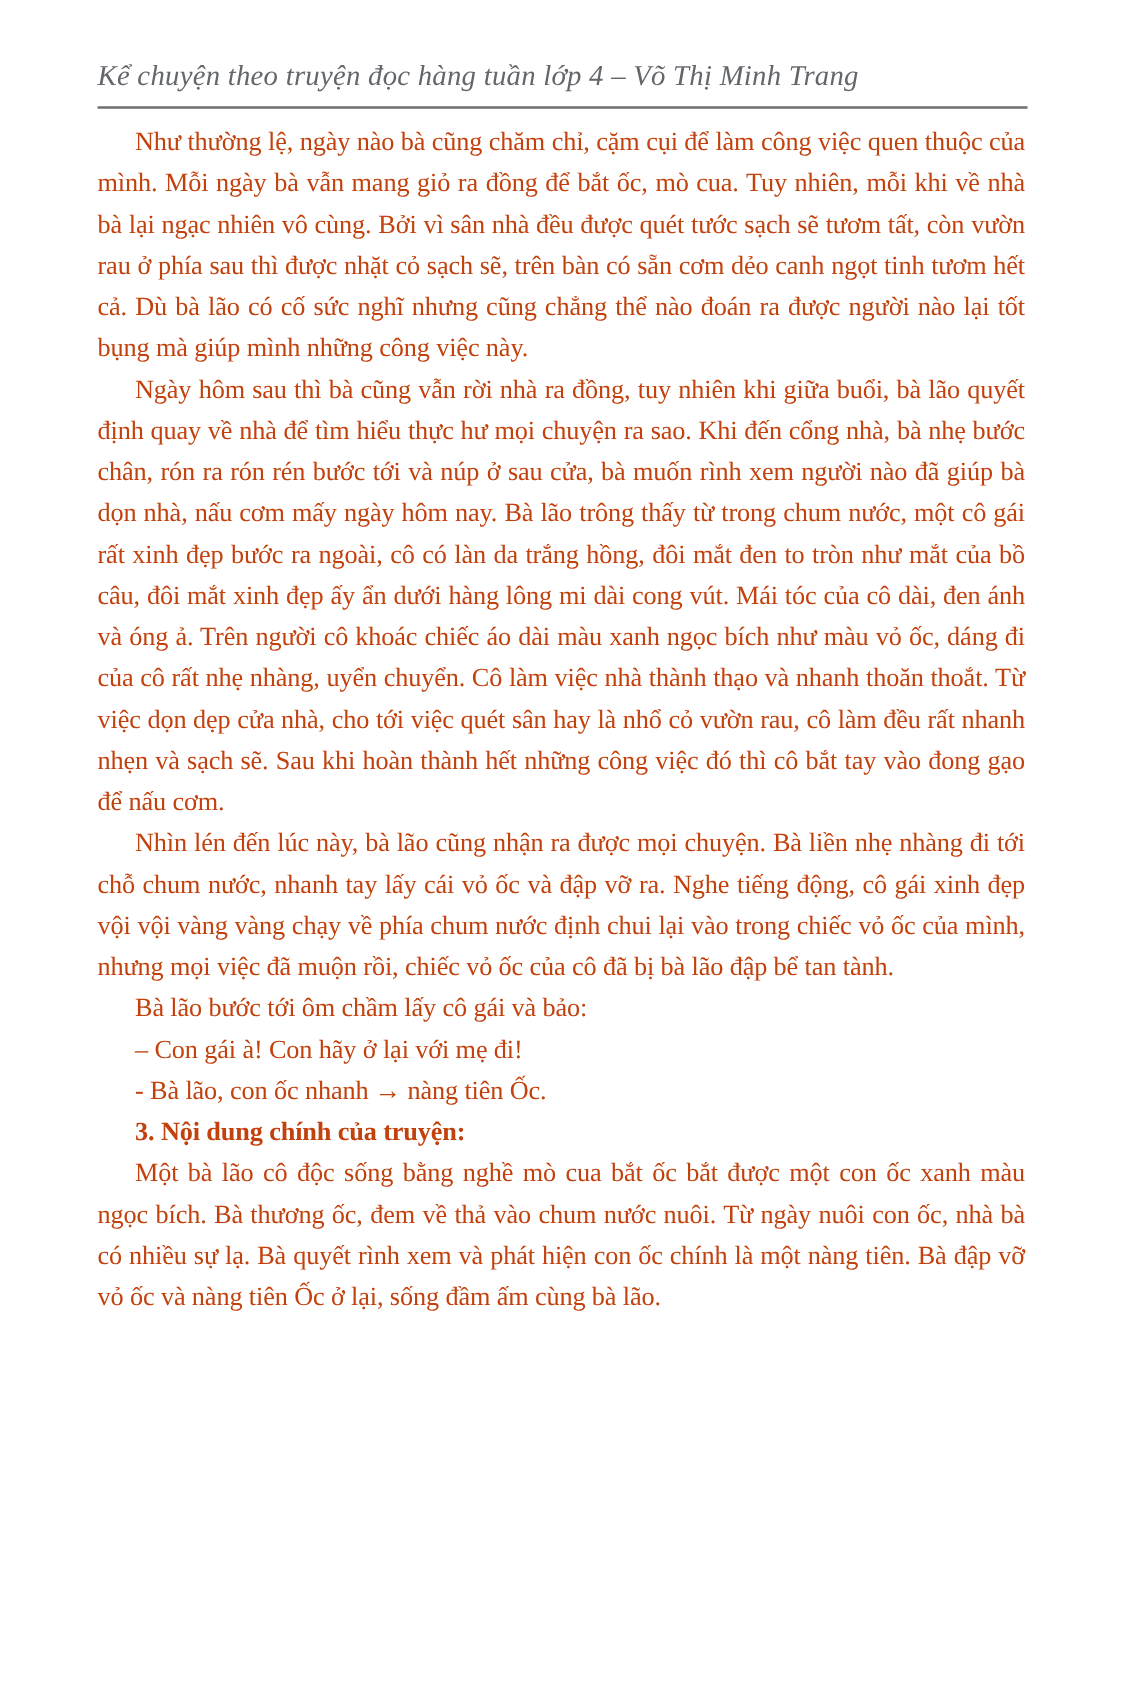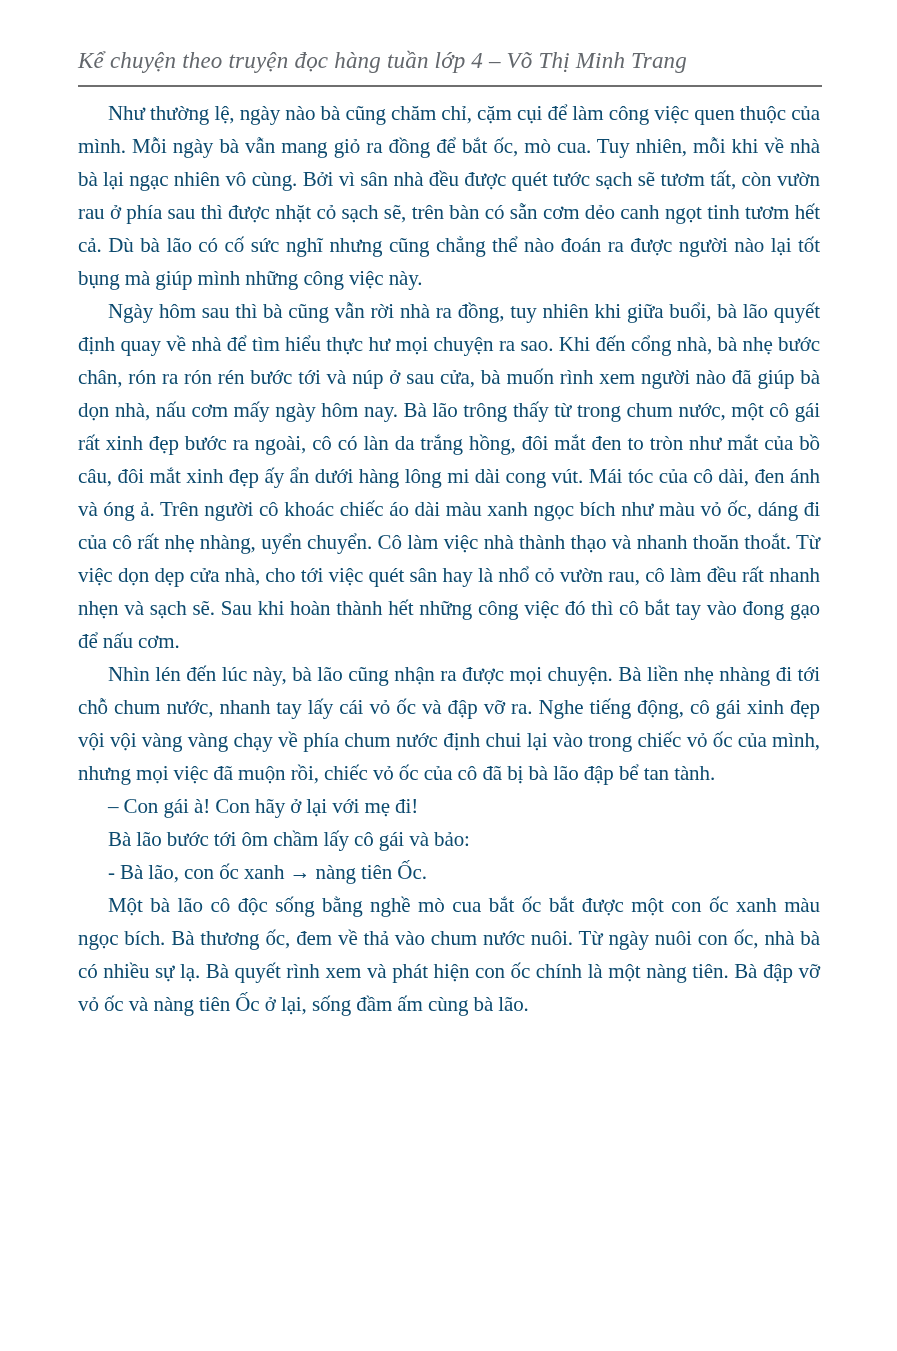--- a/index.html
+++ b/index.html
@@ -38,21 +38,21 @@
     border-top: 2px solid #6f6f6f;
     margin: 0;
   }
   .body-text {
     position: absolute;
     left: 78px;
     right: 77px;
     top: 97px;
     font-size: 21px;
     line-height: 33px;
-    color: #0c4a6e;
+    color: #c2410c;
     text-align: justify;
     letter-spacing: -0.1px;
   }
   .body-text p {
     margin: 0;
     padding: 0;
   }
   .para-indent {
     text-indent: 30px;
   }
@@ -76,21 +76,22 @@
   <div class="running-header">
     <span>Kể chuyện theo truyện đọc hàng tuần lớp 4 – Võ Thị Minh Trang</span>
   </div>
 
   <hr class="header-rule">
 
   <div class="body-text">
     <p class="para-indent">Như thường lệ, ngày nào bà cũng chăm chỉ, cặm cụi để làm công việc quen thuộc của mình. Mỗi ngày bà vẫn mang giỏ ra đồng để bắt ốc, mò cua. Tuy nhiên, mỗi khi về nhà bà lại ngạc nhiên vô cùng. Bởi vì sân nhà đều được quét tước sạch sẽ tươm tất, còn vườn rau ở phía sau thì được nhặt cỏ sạch sẽ, trên bàn có sẵn cơm dẻo canh ngọt tinh tươm hết cả. Dù bà lão có cố sức nghĩ nhưng cũng chẳng thể nào đoán ra được người nào lại tốt bụng mà giúp mình những công việc này.</p>
     <p class="para-indent">Ngày hôm sau thì bà cũng vẫn rời nhà ra đồng, tuy nhiên khi giữa buổi, bà lão quyết định quay về nhà để tìm hiểu thực hư mọi chuyện ra sao. Khi đến cổng nhà, bà nhẹ bước chân, rón ra rón rén bước tới và núp ở sau cửa, bà muốn rình xem người nào đã giúp bà dọn nhà, nấu cơm mấy ngày hôm nay. Bà lão trông thấy từ trong chum nước, một cô gái rất xinh đẹp bước ra ngoài, cô có làn da trắng hồng, đôi mắt đen to tròn như mắt của bồ câu, đôi mắt xinh đẹp ấy ẩn dưới hàng lông mi dài cong vút. Mái tóc của cô dài, đen ánh và óng ả. Trên người cô khoác chiếc áo dài màu xanh ngọc bích như màu vỏ ốc, dáng đi của cô rất nhẹ nhàng, uyển chuyển. Cô làm việc nhà thành thạo và nhanh thoăn thoắt. Từ việc dọn dẹp cửa nhà, cho tới việc quét sân hay là nhổ cỏ vườn rau, cô làm đều rất nhanh nhẹn và sạch sẽ. Sau khi hoàn thành hết những công việc đó thì cô bắt tay vào đong gạo để nấu cơm.</p>
     <p class="para-indent">Nhìn lén đến lúc này, bà lão cũng nhận ra được mọi chuyện. Bà liền nhẹ nhàng đi tới chỗ chum nước, nhanh tay lấy cái vỏ ốc và đập vỡ ra. Nghe tiếng động, cô gái xinh đẹp vội vội vàng vàng chạy về phía chum nước định chui lại vào trong chiếc vỏ ốc của mình, nhưng mọi việc đã muộn rồi, chiếc vỏ ốc của cô đã bị bà lão đập bể tan tành.</p>
+    <p class="para-indent">Bà lão bước tới ôm chầm lấy cô gái và bảo:</p>
     <p class="para-indent">– Con gái à! Con hãy ở lại với mẹ đi!</p>
-    <p class="para-indent">Bà lão bước tới ôm chầm lấy cô gái và bảo:</p>
-    <p class="para-indent">- Bà lão, con ốc xanh → nàng tiên Ốc.</p>
+    <p class="para-indent">- Bà lão, con ốc nhanh → nàng tiên Ốc.</p>
+    <p class="heading-bold">3. Nội dung chính của truyện:</p>
     <p class="para-indent">Một bà lão cô độc sống bằng nghề mò cua bắt ốc bắt được một con ốc xanh màu ngọc bích. Bà thương ốc, đem về thả vào chum nước nuôi. Từ ngày nuôi con ốc, nhà bà có nhiều sự lạ. Bà quyết rình xem và phát hiện con ốc chính là một nàng tiên. Bà đập vỡ vỏ ốc và nàng tiên Ốc ở lại, sống đầm ấm cùng bà lão.</p>
   </div>
 
   <div class="page-number">6</div>
 
 </div>
 
 </body></html>

